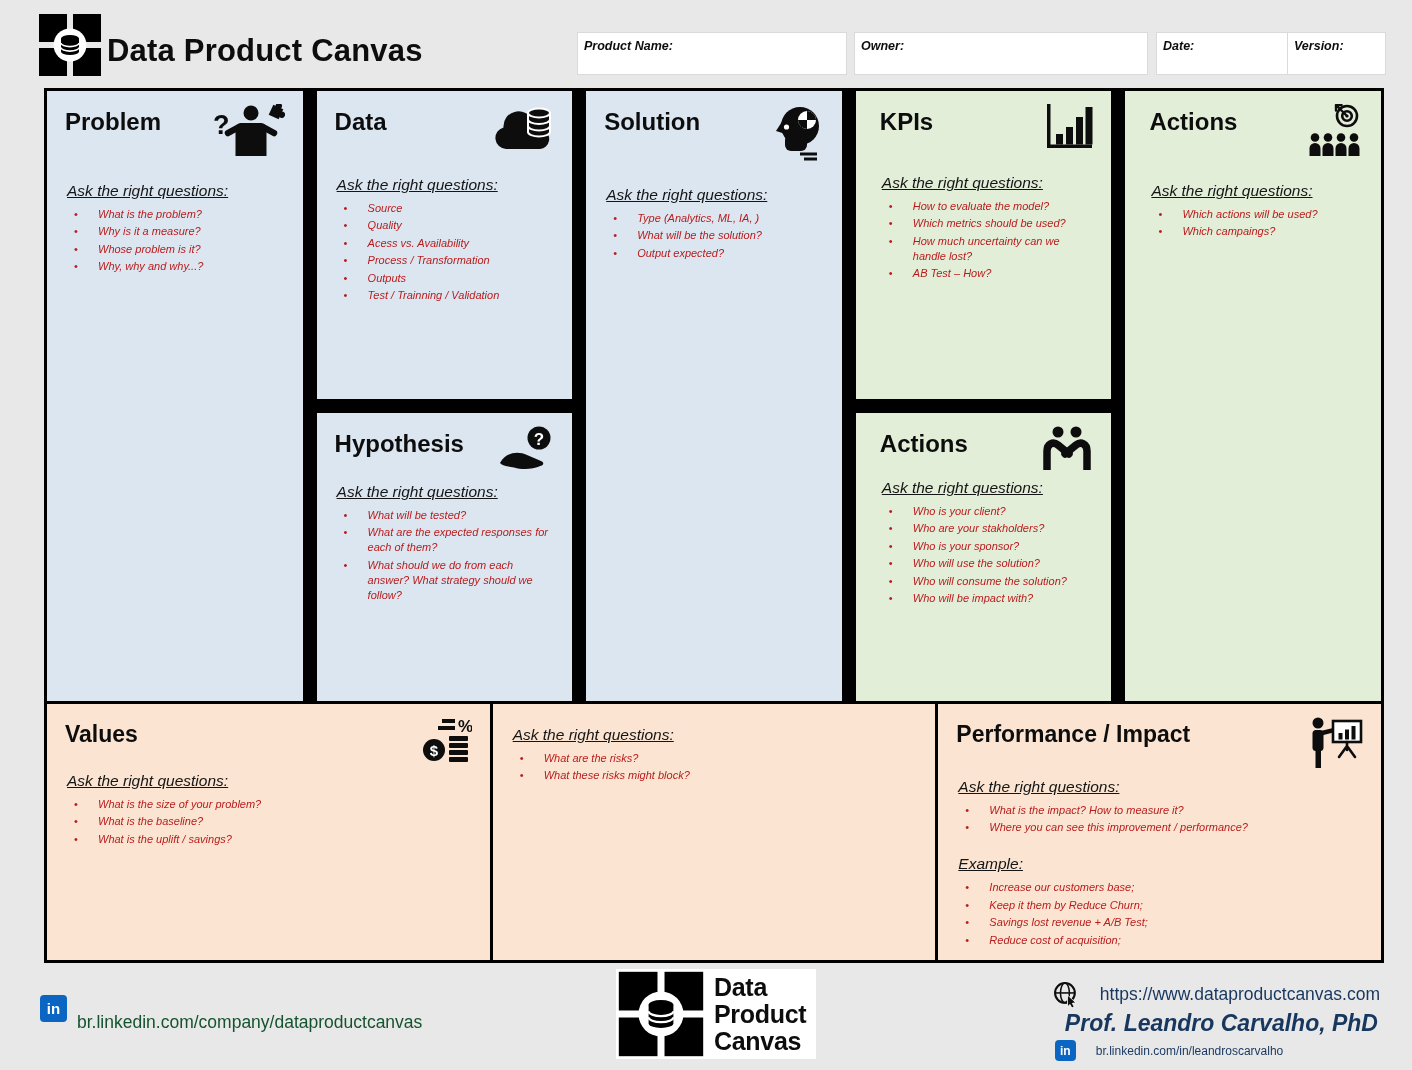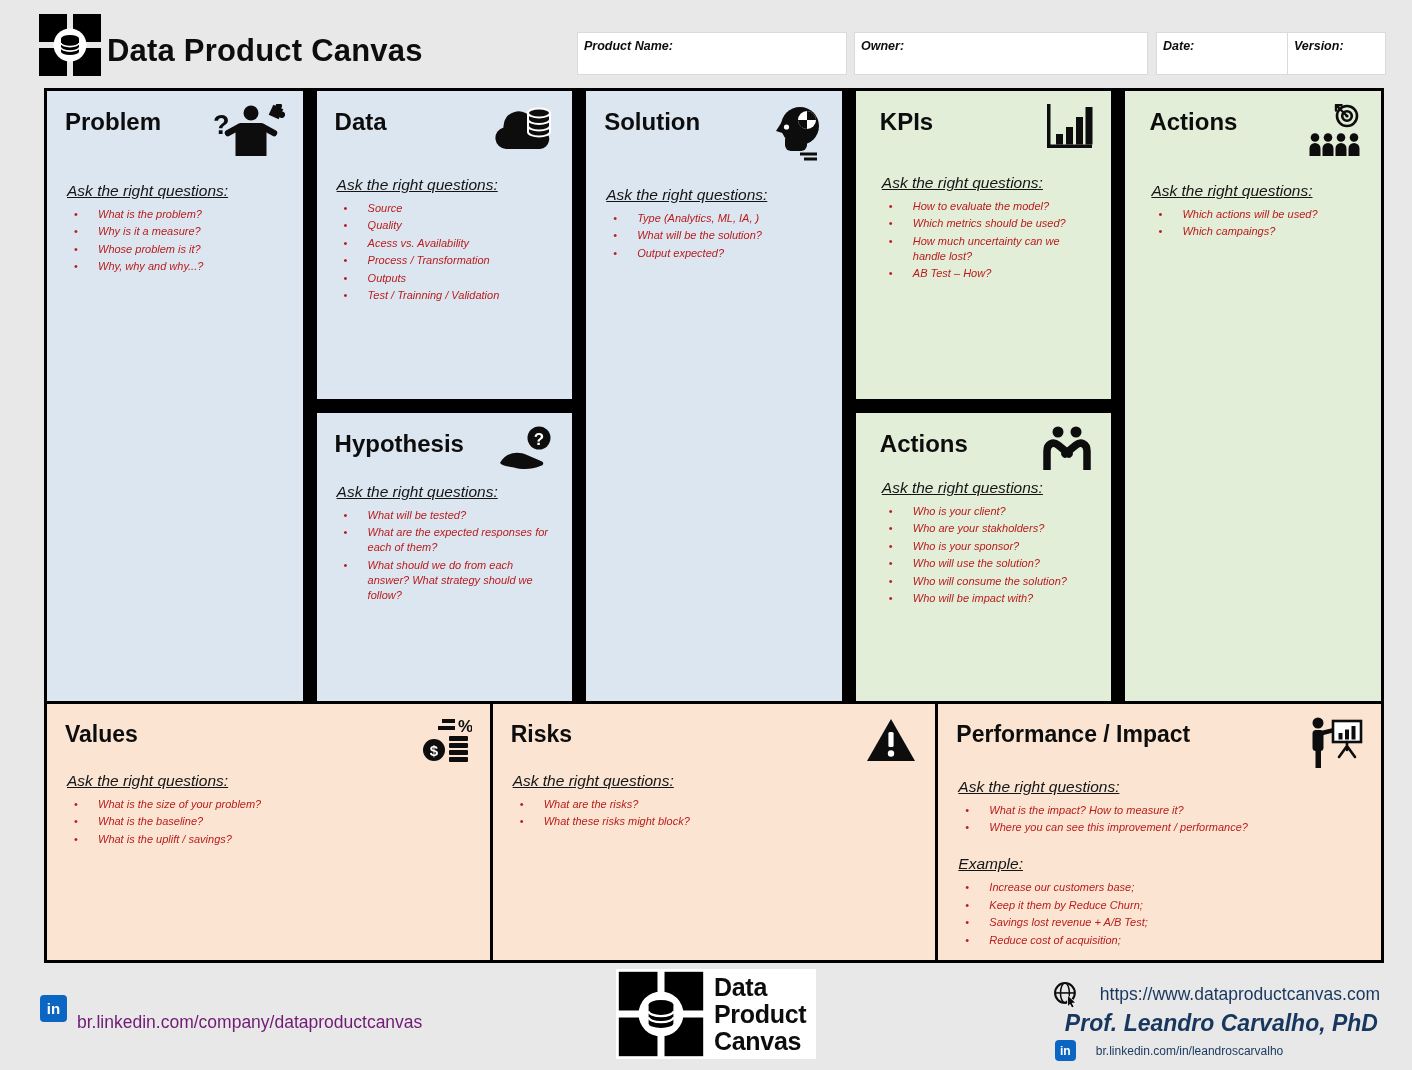--- a/index.html
+++ b/index.html
@@ -71,21 +71,21 @@
 
   
   .li-badge {
     display:inline-flex; align-items:center; justify-content:center;
     background:#0a66c2; color:#fff; font-weight:bold; border-radius:4px;
   }
   .foot-left {
     position:absolute; left:40px; top:984px; display:flex; align-items:center; gap:10px;
   }
   .foot-left .li-badge { width:27px; height:27px; font-size:15px; }
-  .foot-left .link { font-size:17.5px; color:#701a75;margin-top:28px; }
+  .foot-left .link { font-size:17.5px; color:#14532d;margin-top:28px; }
 
   .foot-logo {
     position:absolute; left:616px; top:969px; height:90px;
     display:flex; background:#fff; align-items:stretch;
   }
   .foot-logo .logo-ic { width:90px; height:90px; }
   .foot-logo .logo-words {
     padding:3px 10px 3px 8px; display:flex; flex-direction:column; justify-content:center;
   }
   .foot-logo .logo-words span {
@@ -332,30 +332,20 @@
         </div>
         <div class="prompt">Ask the right questions:</div>
         <ul class="bullets">
             <li>What is the size of your problem?</li>
             <li>What is the baseline?</li>
             <li>What is the uplift / savings?</li>
           </ul>
       </section>
 
       <section class="panel peach compact">
-        <div class="panel-head">
-          <h2 class="panel-title">Risks</h2>
-          <span class="panel-icon">
-            <svg width="52" height="46" viewBox="0 0 52 46" fill="#0d0d0d">
-              <path d="M26,2 L50,44 H2 Z"></path>
-              <rect x="23.4" y="15" width="5.2" height="15" rx="1.5" fill="#fff"></rect>
-              <circle cx="26" cy="36.5" r="3.2" fill="#fff"></circle>
-            </svg>
-          </span>
-        </div>
         <div class="prompt">Ask the right questions:</div>
         <ul class="bullets">
             <li>What are the risks?</li>
             <li>What these risks might block?</li>
           </ul>
       </section>
 
       <section class="panel peach compact">
         <div class="panel-head">
           <h2 class="panel-title">Performance / Impact</h2>

